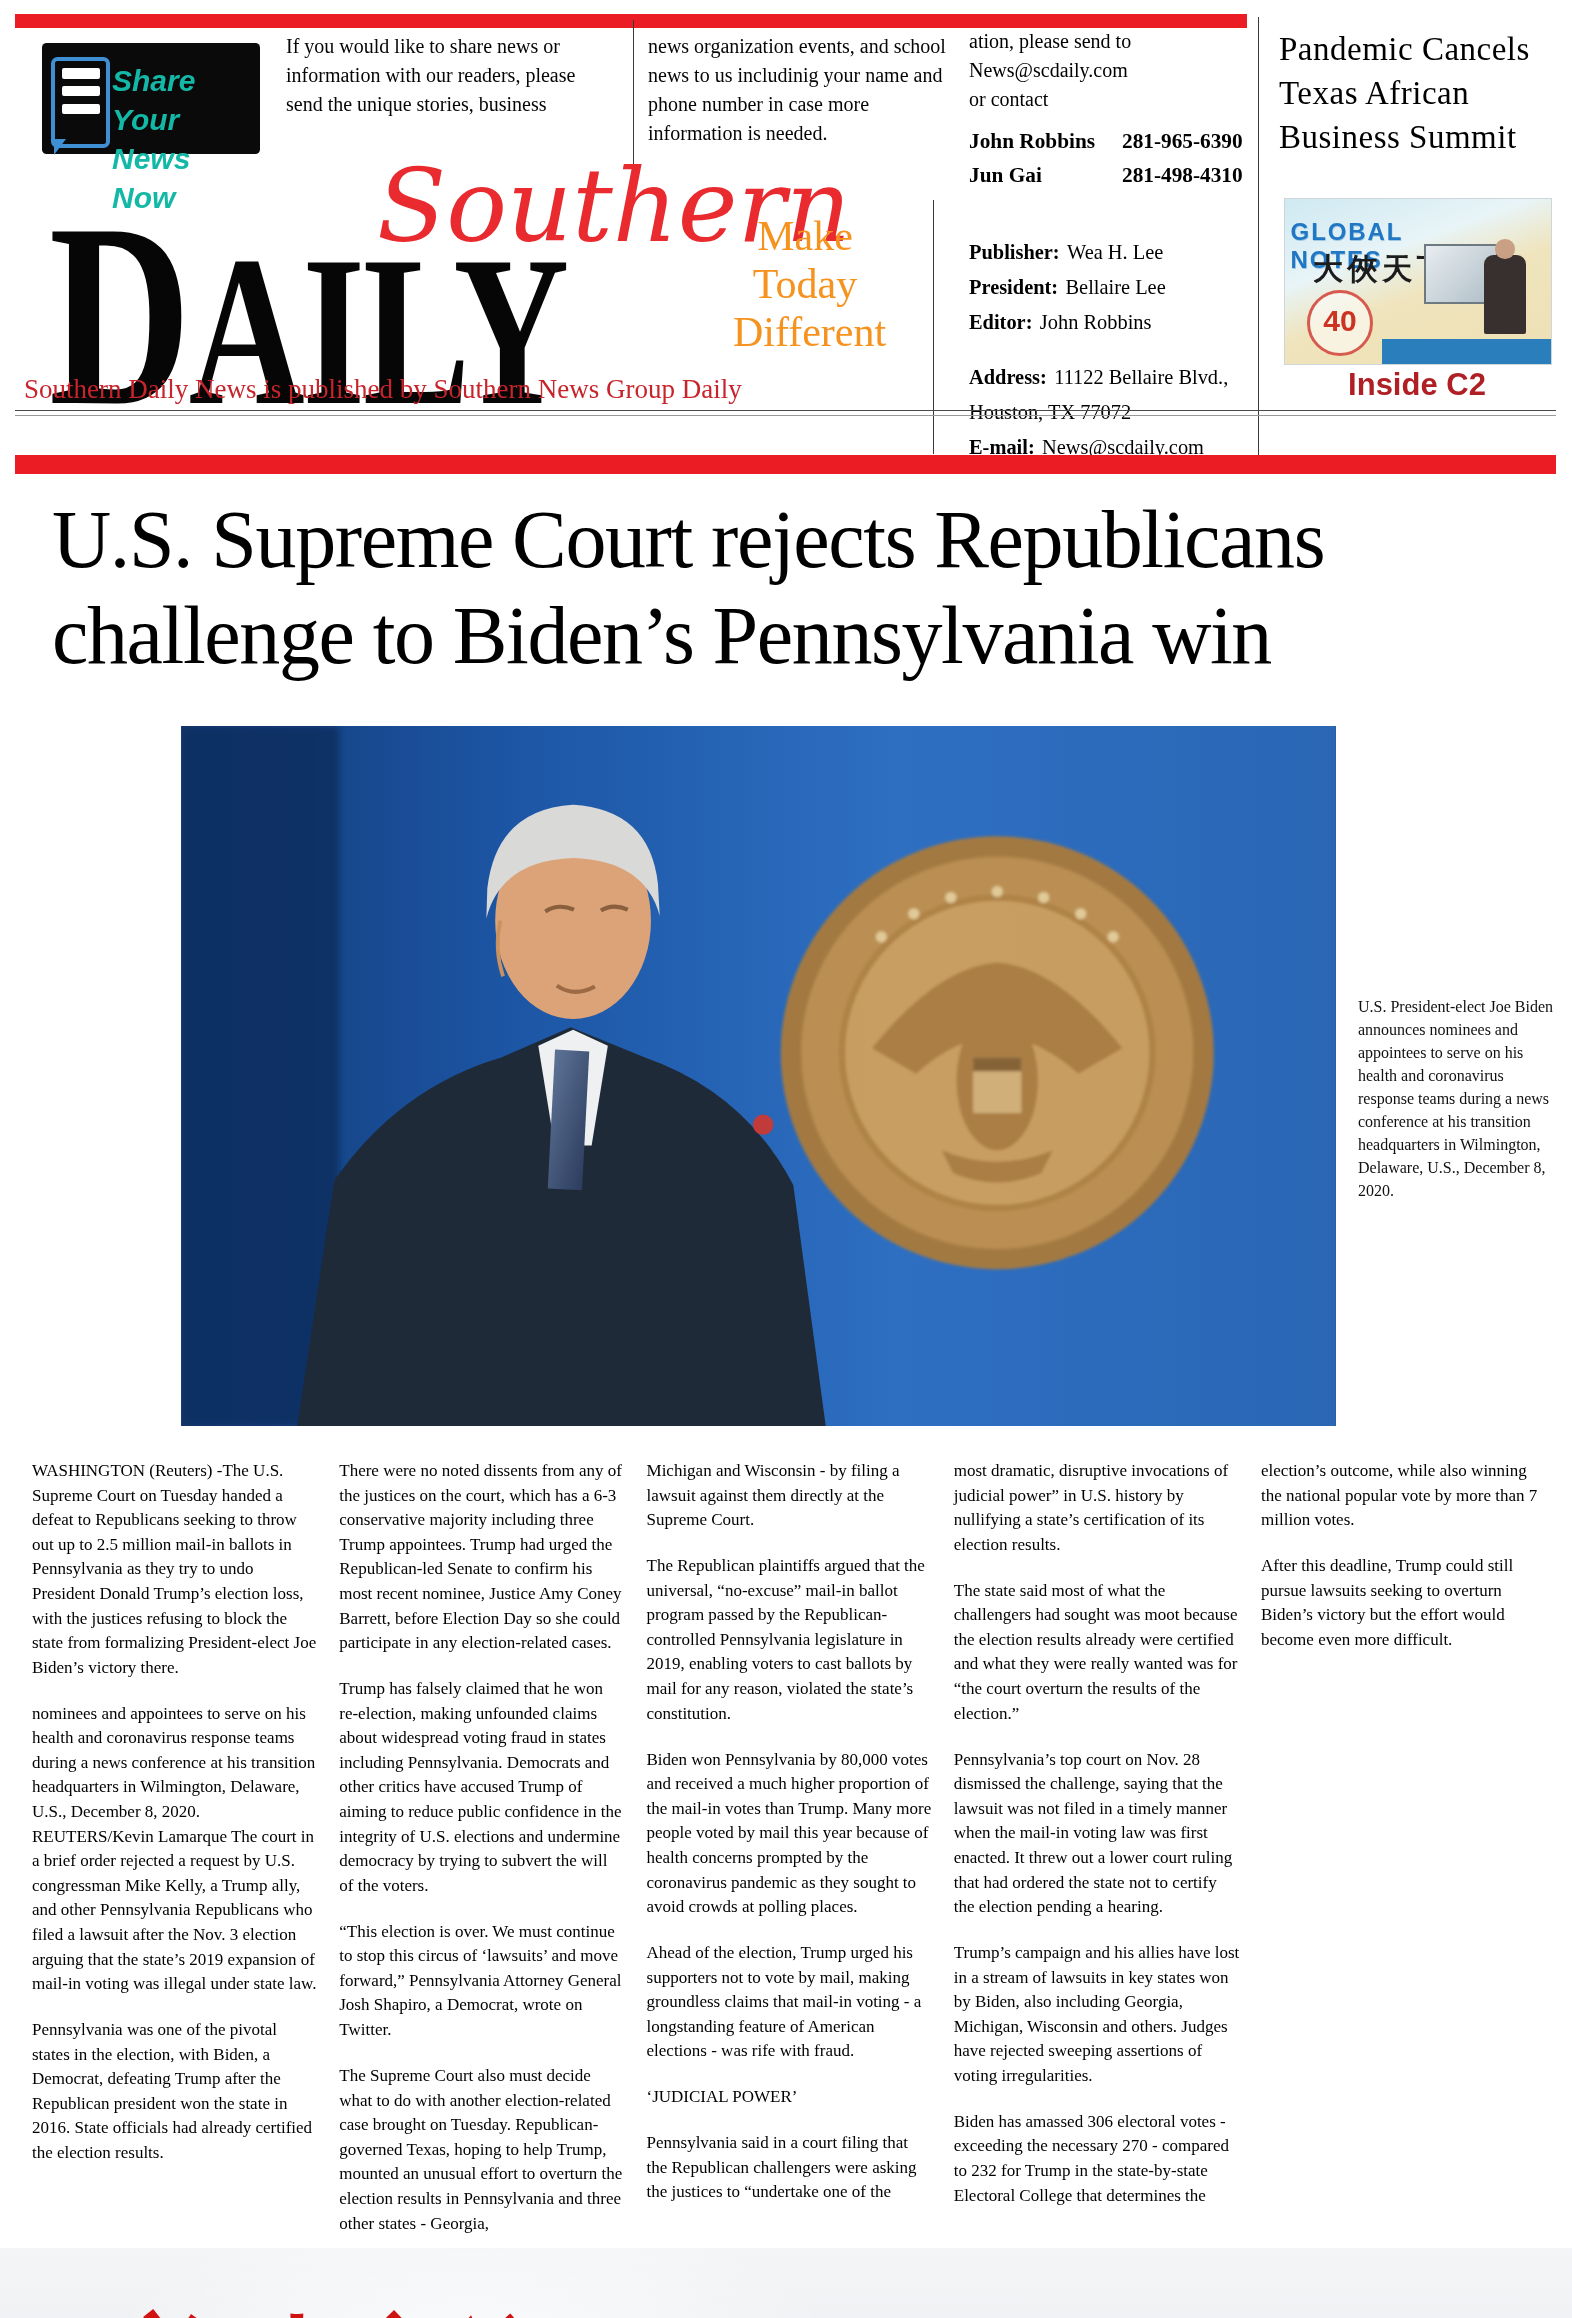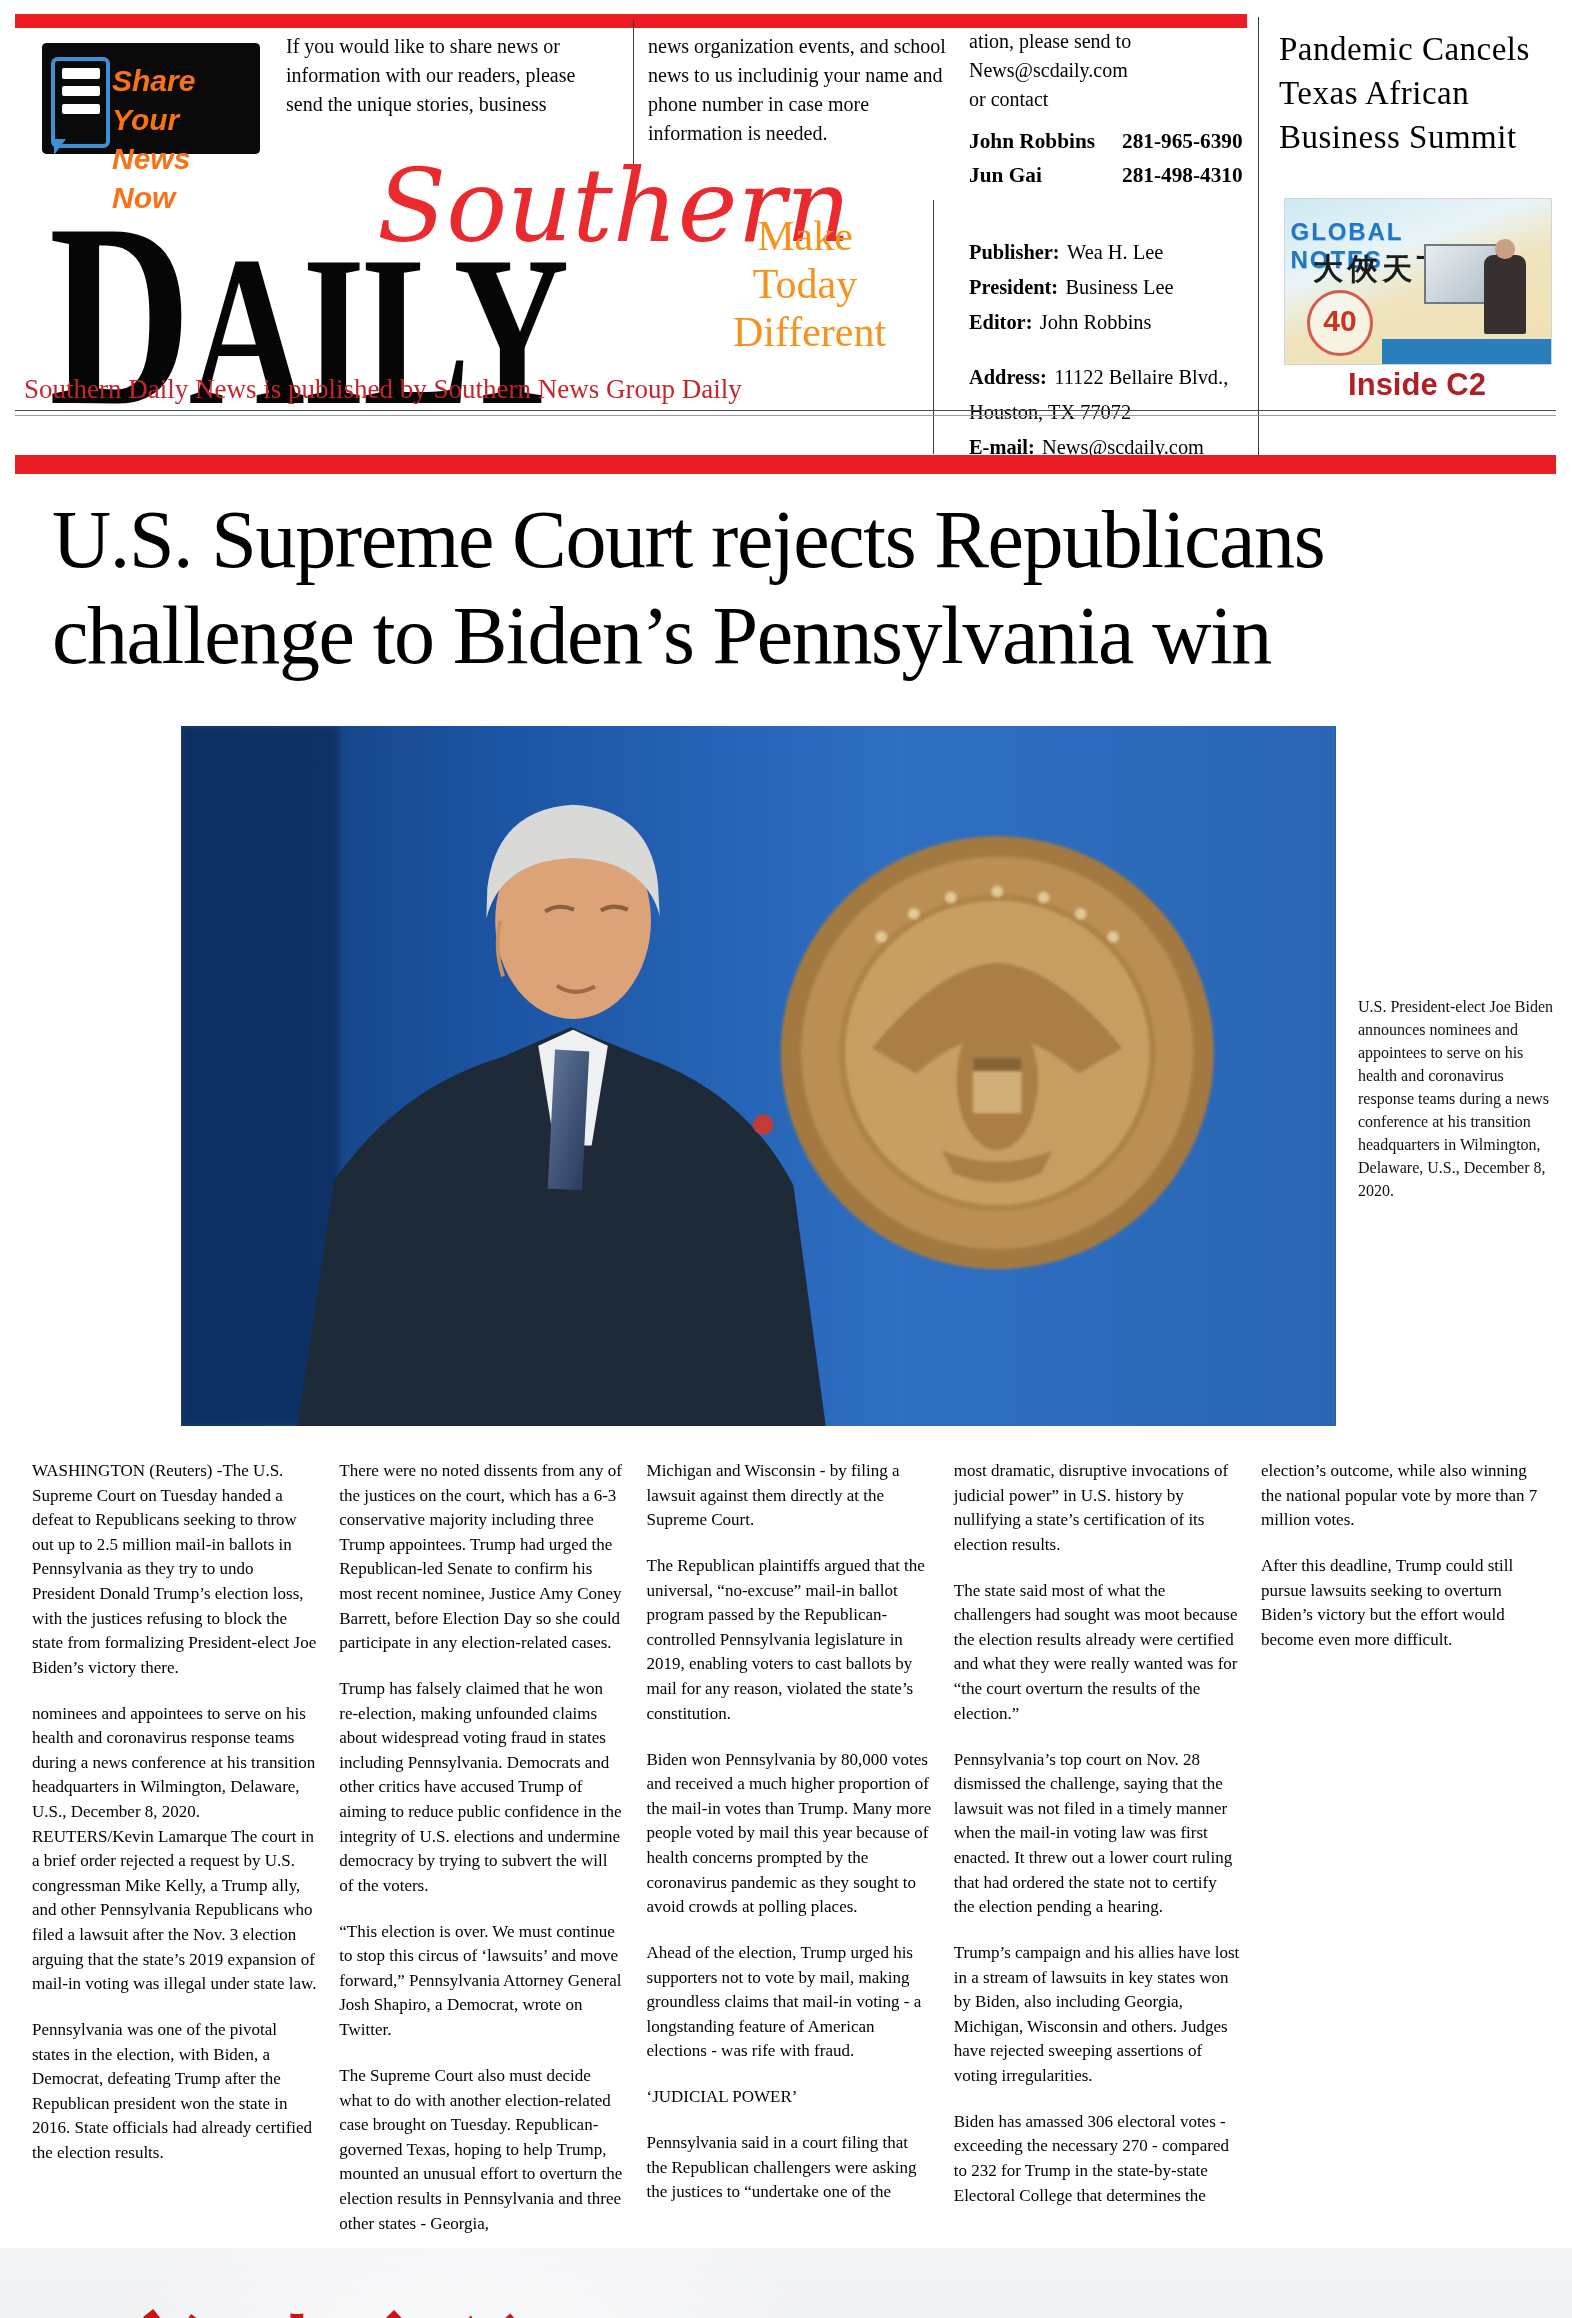--- a/index.html
+++ b/index.html
@@ -7,21 +7,21 @@
         font-family:"Liberation Serif",serif;color:#000;}
   .abs{position:absolute;}
 
   
   .topbar1{left:15.3px;top:14px;width:1232px;height:14px;background:#EC1C24;}
   .topbar2{left:15.3px;top:455px;width:1541px;height:18.5px;background:#EC1C24;}
   .share-logo{left:42px;top:43px;width:218px;height:111px;background:#0a0a0a;border-radius:4.6px;}
   .share-icon{left:9.3px;top:14px;width:51px;height:83px;background:#0a0a0a;border:4.6px solid #3f8fd4;border-radius:6.5px;}
   .share-icon i{display:block;height:10.2px;margin:7.4px 6.5px 0;background:#fff;border-radius:1.9px;}
   .share-tail{left:12px;top:96px;width:0;height:0;border-left:12px solid #3f8fd4;border-top:0;border-bottom:16px solid transparent;border-right:12px solid transparent;}
-  .share-text{left:70px;top:17.6px;width:144px;color:#f97316;font-family:"Liberation Sans",sans-serif;
+  .share-text{left:70px;top:17.6px;width:144px;color:#14b8a6;font-family:"Liberation Sans",sans-serif;
               font-weight:bold;font-style:italic;font-size:30px;line-height:39px;}
   .header-text{font-size:20px;line-height:29px;color:#050505;}
   .ht-left{left:286px;top:32px;width:328px;}
   .ht-mid{left:648px;top:32px;width:300px;}
   .vdiv{background:#3a3a3a;width:1.4px;}
   .vdiv1{left:633px;top:19.5px;height:182px;}
   .vdiv2{left:1258px;top:16.7px;height:440px;}
   .vdiv3{left:933px;top:200px;height:254px;}
   .contact{left:969px;top:27px;width:284px;}
   .contact-line{font-size:20px;line-height:29px;}
@@ -138,21 +138,21 @@
   <div class="abs daily"><span class="daily-d">D</span><span class="daily-rest">AILY</span></div>
   <div class="abs tagline">
     <div>Make</div>
     <div>Today</div>
     <div>Different</div>
   </div>
   <div class="abs publish-line">Southern Daily News is published by Southern News Group Daily</div>
   <div class="abs vdiv vdiv3"></div>
   <div class="abs publisher">
       <div class="pub-row"><span class="pub-label">Publisher:</span><span class="pub-value">Wea H. Lee</span></div>
-      <div class="pub-row"><span class="pub-label">President:</span><span class="pub-value">Business Lee</span></div>
+      <div class="pub-row"><span class="pub-label">President:</span><span class="pub-value">Bellaire Lee</span></div>
       <div class="pub-row"><span class="pub-label">Editor:</span><span class="pub-value">John Robbins</span></div>
       <div class="pub-row gap"><span class="pub-label">Address:</span><span class="pub-value">11122 Bellaire Blvd.,</span></div>
       <div class="pub-row"><span class="pub-value">Houston, TX 77072</span></div>
       <div class="pub-row"><span class="pub-label">E-mail:</span><span class="pub-value">News@scdaily.com</span></div>
     </div>
   <div class="abs hrule"></div>
   <div class="abs topbar2"></div>
 
   <div class="abs headline">
     <div>U.S. Supreme Court rejects Republicans</div>

